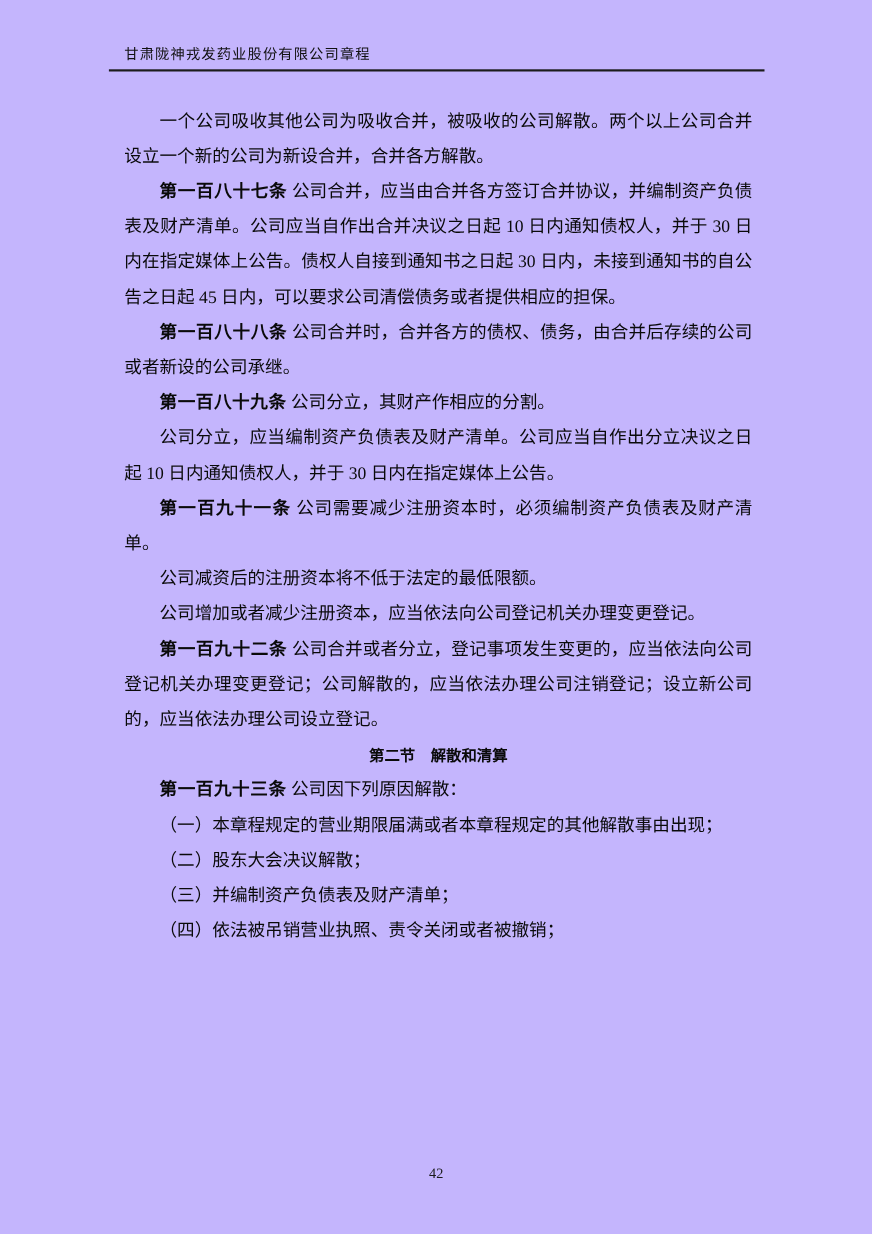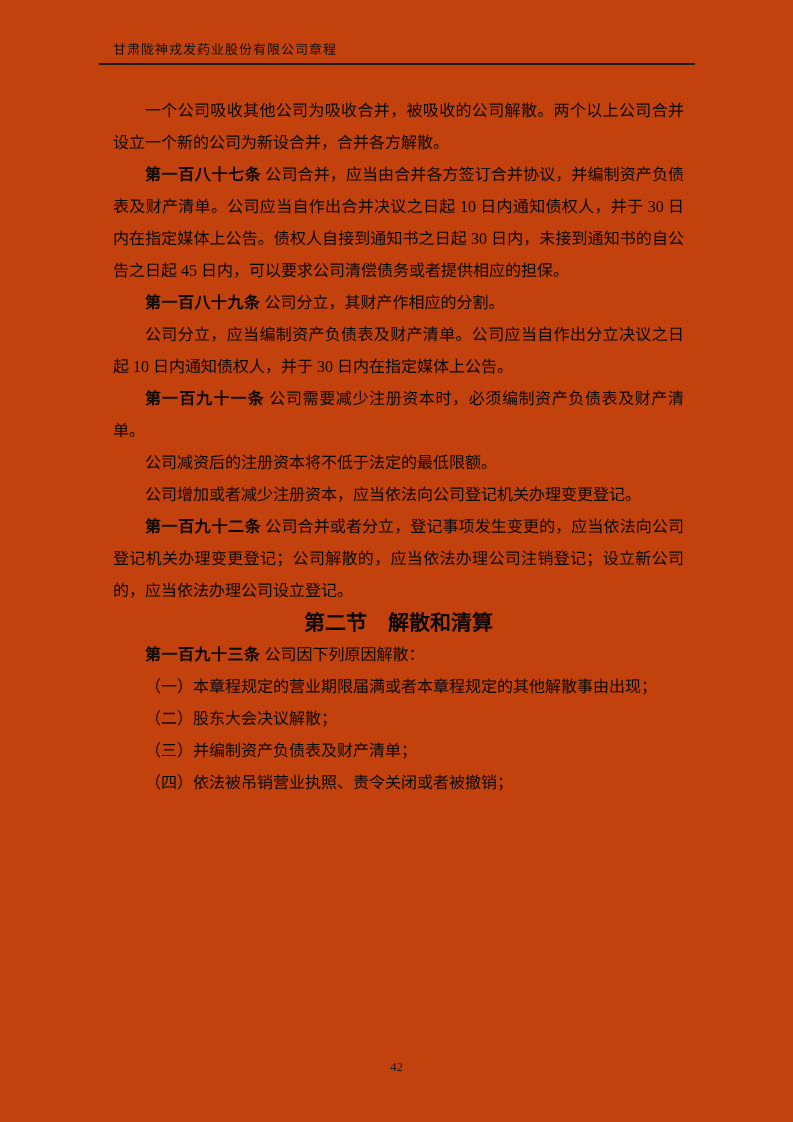--- a/index.html
+++ b/index.html
@@ -2,21 +2,21 @@
 <html lang="zh-CN"><head>
 <meta charset="utf-8">
 <style>
   * { margin: 0; padding: 0; box-sizing: border-box; }
   html, body { background: #ffffff; }
   .page {
     position: relative;
     width: 793px;
     height: 1122px;
     margin: 0 auto;
-    background: #c2410c;
+    background: #c4b5fd;
     color: #000000;
     font-family: "Liberation Serif", "DejaVu Serif", serif;
     overflow: hidden;
   }
   
   .page-header {
     position: absolute;
     top: 42px;
     left: 99px;
     width: 596px;
@@ -42,21 +42,21 @@
     text-indent: 2em;
     margin: 0;
   }
   .article-number {
     font-family: "Liberation Sans", "DejaVu Sans", sans-serif;
     font-weight: bold;
     letter-spacing: 0.5px;
   }
   .section-heading {
     text-align: center;
-    font-size: 21px;
+    font-size: 14px;
     line-height: 32px;
     font-weight: bold;
     font-family: Liberation Sans, sans-serif;
     text-indent: 0;
     margin: 0;
   }
   .section-heading .section-title { margin-left: 1em; }
   
   .page-footer {
     position: absolute;
@@ -75,20 +75,21 @@
 
 <div class="page">
 
   <div class="page-header">
     <span>甘肃陇神戎发药业股份有限公司章程</span>
   </div>
 
   <div class="doc-body">
       <p class="para">一个公司吸收其他公司为吸收合并，被吸收的公司解散。两个以上公司合并设立一个新的公司为新设合并，合并各方解散。</p>
       <p class="para"><span class="article-number">第一百八十七条</span> 公司合并，应当由合并各方签订合并协议，并编制资产负债表及财产清单。公司应当自作出合并决议之日起 10 日内通知债权人，并于 30 日内在指定媒体上公告。债权人自接到通知书之日起 30 日内，未接到通知书的自公告之日起 45 日内，可以要求公司清偿债务或者提供相应的担保。</p>
+      <p class="para"><span class="article-number">第一百八十八条</span> 公司合并时，合并各方的债权、债务，由合并后存续的公司或者新设的公司承继。</p>
       <p class="para"><span class="article-number">第一百八十九条</span> 公司分立，其财产作相应的分割。</p>
       <p class="para">公司分立，应当编制资产负债表及财产清单。公司应当自作出分立决议之日起 10 日内通知债权人，并于 30 日内在指定媒体上公告。</p>
       <p class="para"><span class="article-number">第一百九十一条</span> 公司需要减少注册资本时，必须编制资产负债表及财产清单。</p>
       <p class="para">公司减资后的注册资本将不低于法定的最低限额。</p>
       <p class="para">公司增加或者减少注册资本，应当依法向公司登记机关办理变更登记。</p>
       <p class="para"><span class="article-number">第一百九十二条</span> 公司合并或者分立，登记事项发生变更的，应当依法向公司登记机关办理变更登记；公司解散的，应当依法办理公司注销登记；设立新公司的，应当依法办理公司设立登记。</p>
       <h3 class="section-heading"><span class="section-label">第二节</span><span class="section-title">解散和清算</span></h3>
       <p class="para"><span class="article-number">第一百九十三条</span> 公司因下列原因解散：</p>
       <p class="para">（一）本章程规定的营业期限届满或者本章程规定的其他解散事由出现；</p>
       <p class="para">（二）股东大会决议解散；</p>

